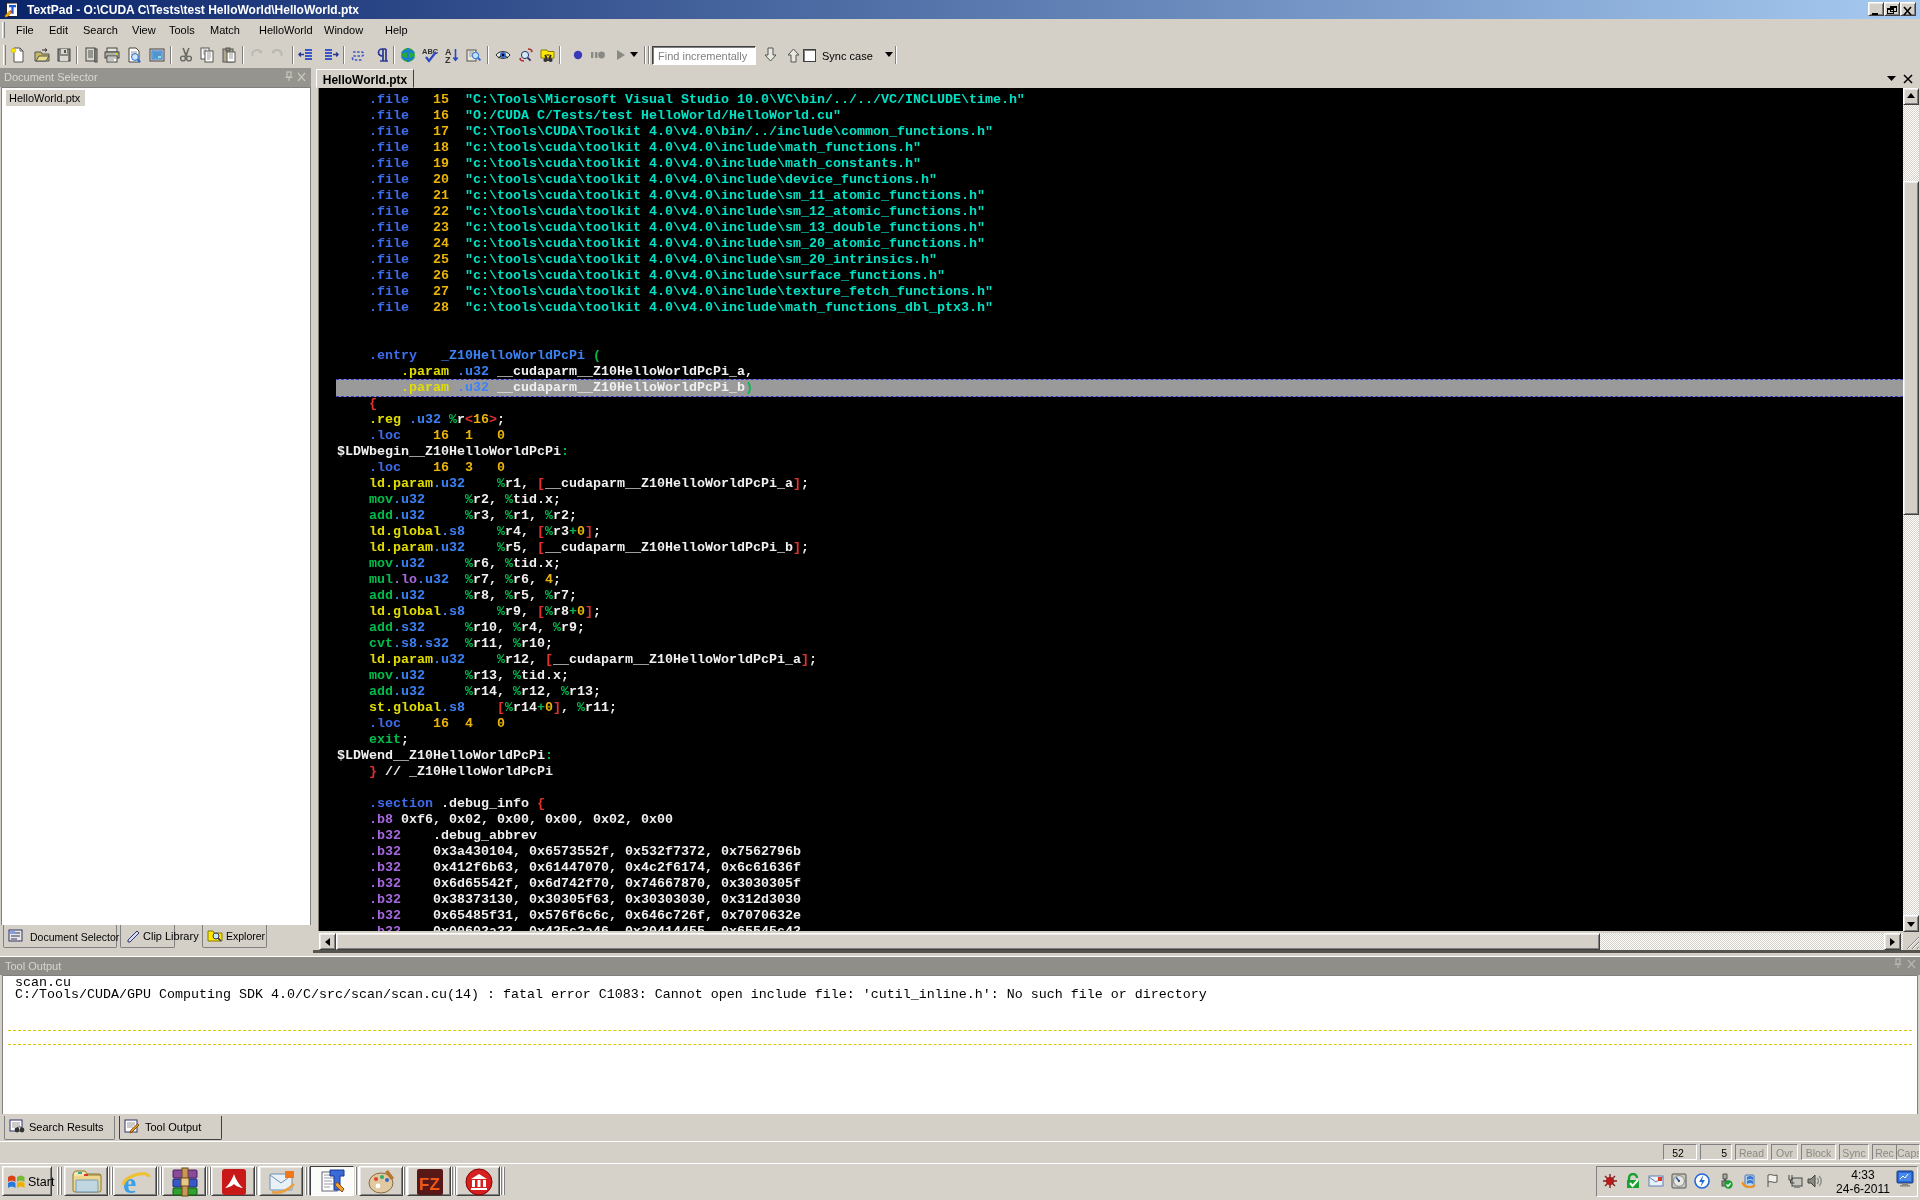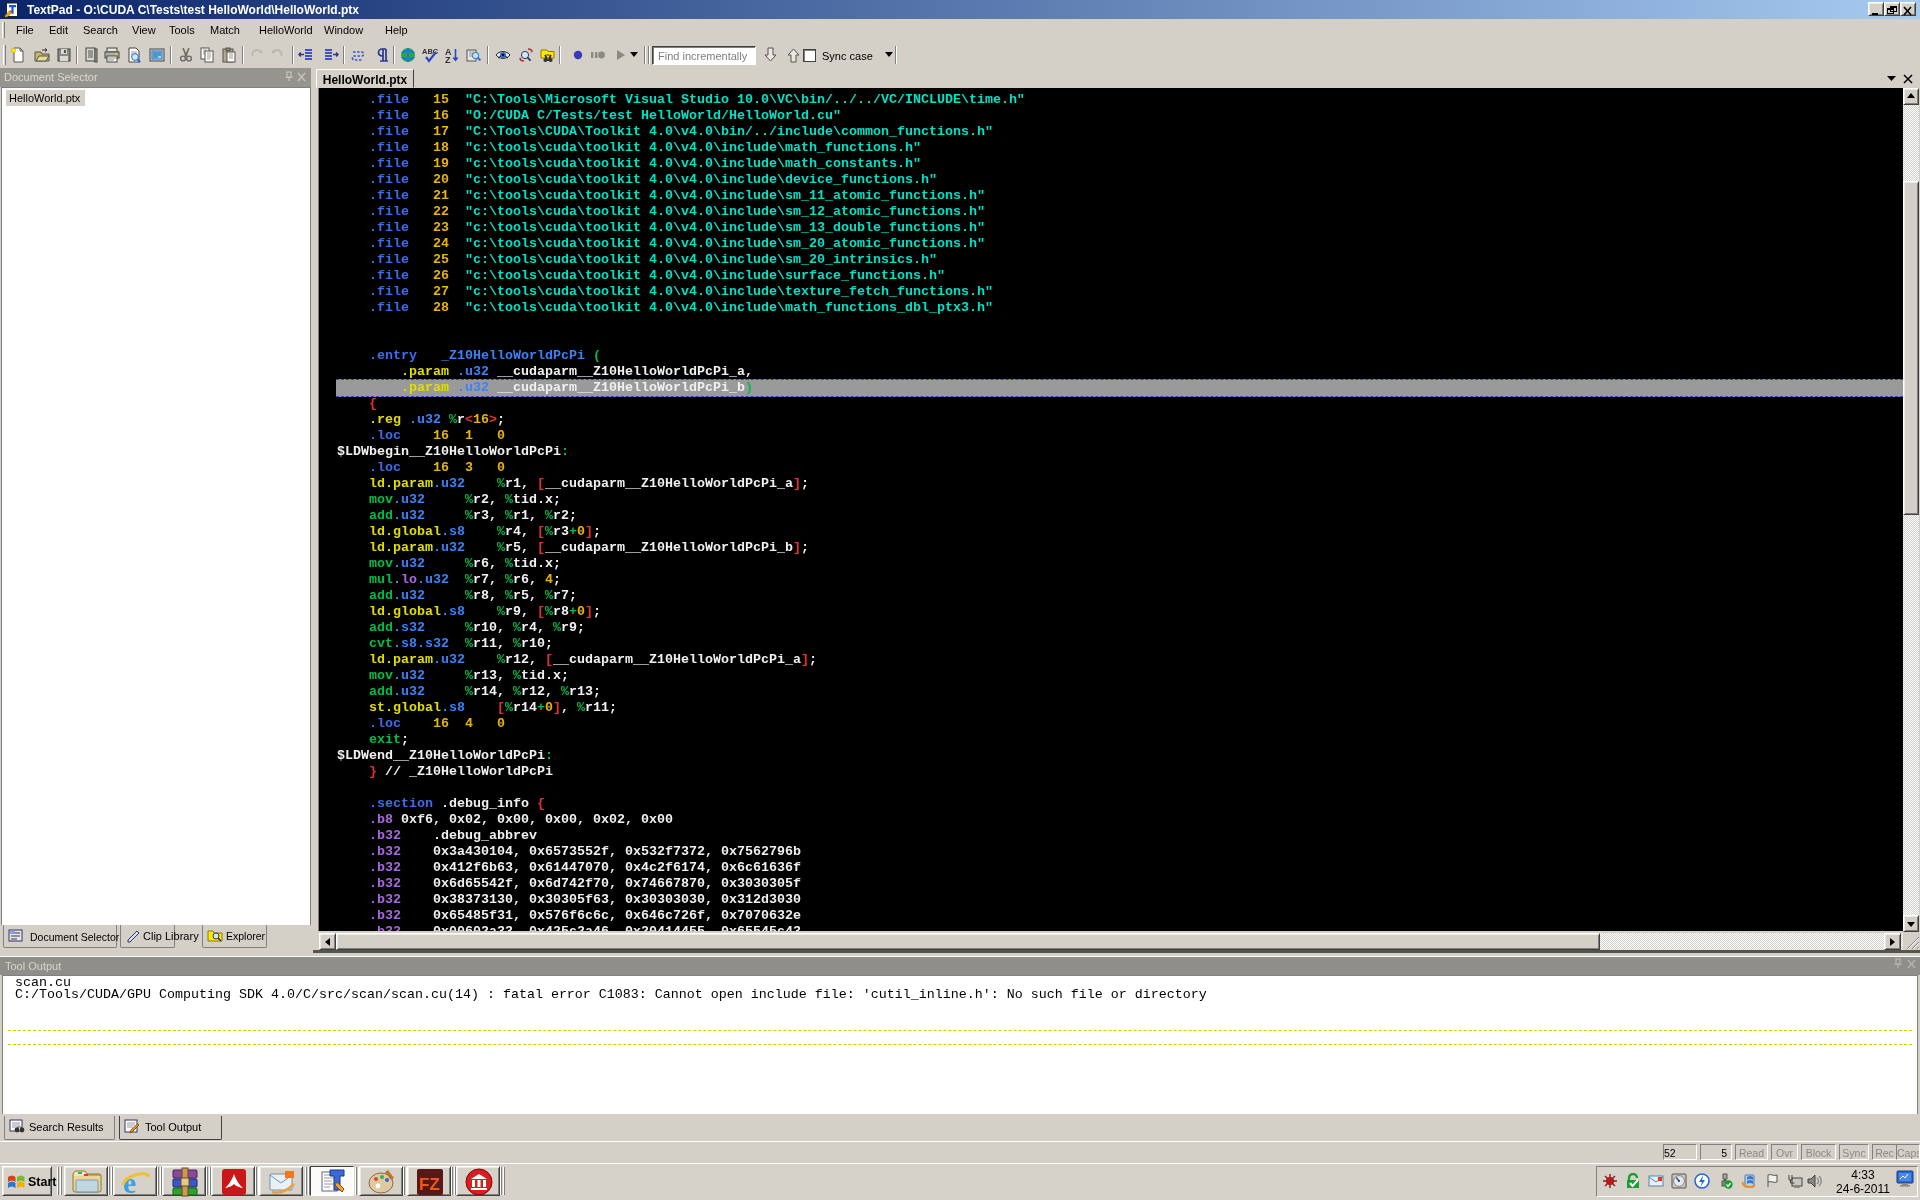--- a/index.html
+++ b/index.html
@@ -341,37 +341,37 @@
   </div>
 <div class="a btab" style="left:119px;top:1116px;width:103px;height:24px;border-color:#404040;background:#d4d0c8">
     <span class="ic"><svg style="left:0px;top:0px" width="17" height="16" viewBox="0 0 17 16">
         <rect x="1" y="1" width="12" height="12" fill="#fff" stroke="#336"></rect>
         <path d="M3 4h8M3 6h8M3 8h6" stroke="#999"></path>
         <path d="M15 6l-7 7-2 1 .6-2.4L13.5 5z" fill="#e8a020" stroke="#8a5000"></path>
       </svg></span>
     <span style="position:absolute;left:25px;top:5px">Tool Output</span>
   </div>
 <div id="status" class="a"></div>
-<div class="scell" style="left:1663px;width:34px;color:#000;text-align:left;padding-right:4px;">52</div>
+<div class="scell" style="left:1663px;width:34px;color:#000;text-align:center;padding-right:4px;">52</div>
 <div class="scell" style="left:1700px;width:32px;color:#000;text-align:right;padding-right:4px;">5</div>
 <div class="scell" style="left:1735px;width:33px;color:#8b8984;">Read</div>
 <div class="scell" style="left:1771px;width:27px;color:#8b8984;">Ovr</div>
 <div class="scell" style="left:1801px;width:35px;color:#8b8984;">Block</div>
 <div class="scell" style="left:1839px;width:30px;color:#8b8984;">Sync</div>
 <div class="scell" style="left:1872px;width:25px;color:#8b8984;">Rec</div>
 <div class="scell" style="left:1896px;width:24px;color:#8b8984;">Caps</div>
 <div id="task" class="a"></div>
 <div class="a tkbtn" style="left:2px;width:50px">
     <svg class="a" style="left:4px;top:5px" width="20" height="20" viewBox="0 0 20 20">
       <path d="M1 5c2.5-2 5-2 7.5 0v5c-2.5-2-5-2-7.5 0z" fill="#d84018"></path>
       <path d="M10 5c2.5-2 5-2 7.5 0v5c-2.5-2-5-2-7.5 0z" fill="#78b832"></path>
       <path d="M1 11c2.5-2 5-2 7.5 0v5c-2.5-2-5-2-7.5 0z" fill="#2878d8"></path>
       <path d="M10 11c2.5-2 5-2 7.5 0v5c-2.5-2-5-2-7.5 0z" fill="#f0b000"></path>
     </svg>
-    <span style="position:absolute;left:25px;top:8px;font-weight:bold;font-size:12.5px">Start</span>
+    <span style="position:absolute;left:25px;top:8px;font-weight:normal;font-size:12.5px">Start</span>
   </div>
 <div class="tkgrip" style="left:57px">
     <i style="left:0"></i>
     <i style="left:3px"></i>
   </div>
 <div class="tkgrip" style="left:108px">
     <i style="left:0"></i>
     <i style="left:3px"></i>
   </div>
 <div class="tkgrip" style="left:157px">

